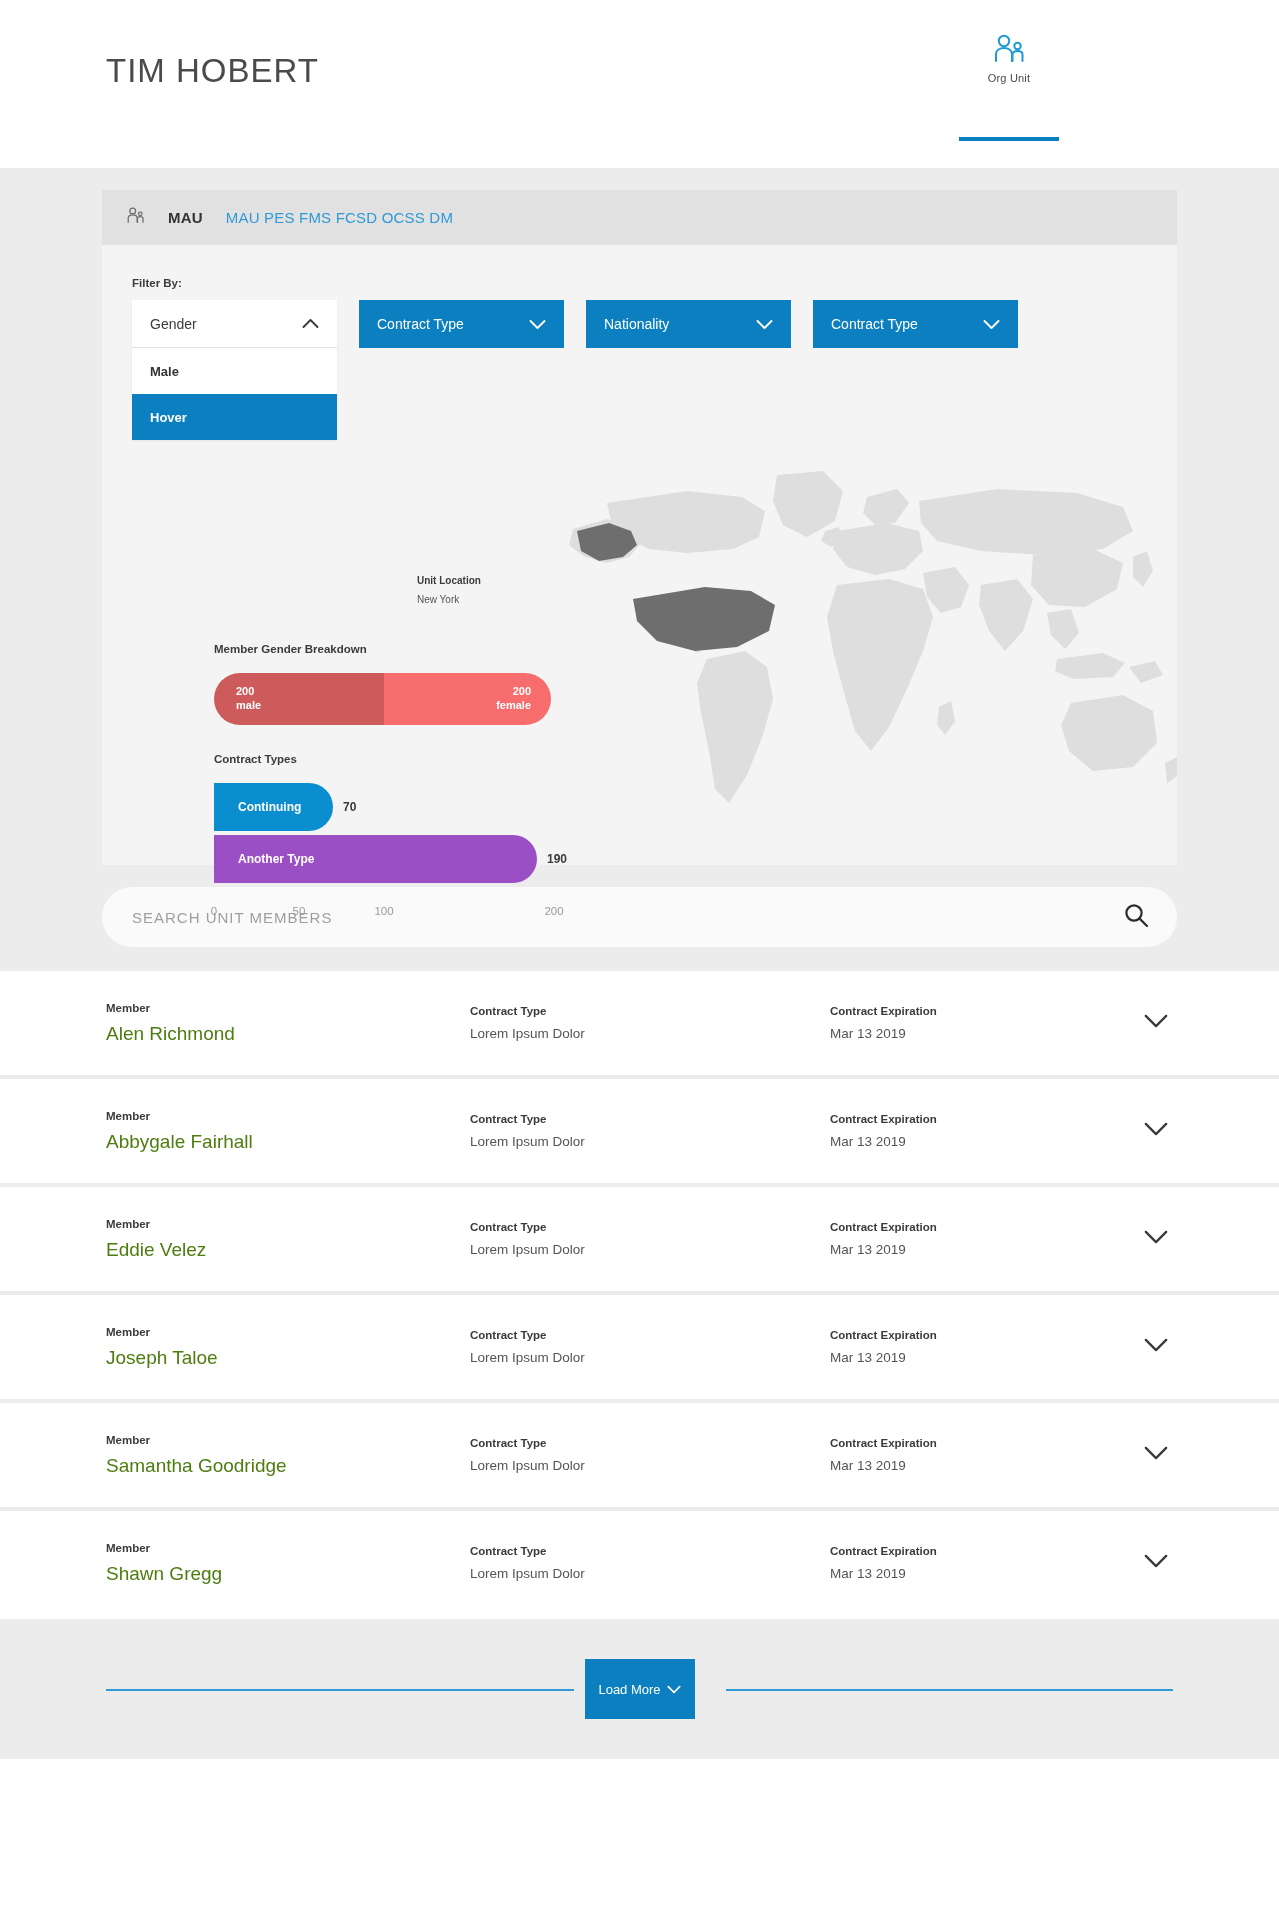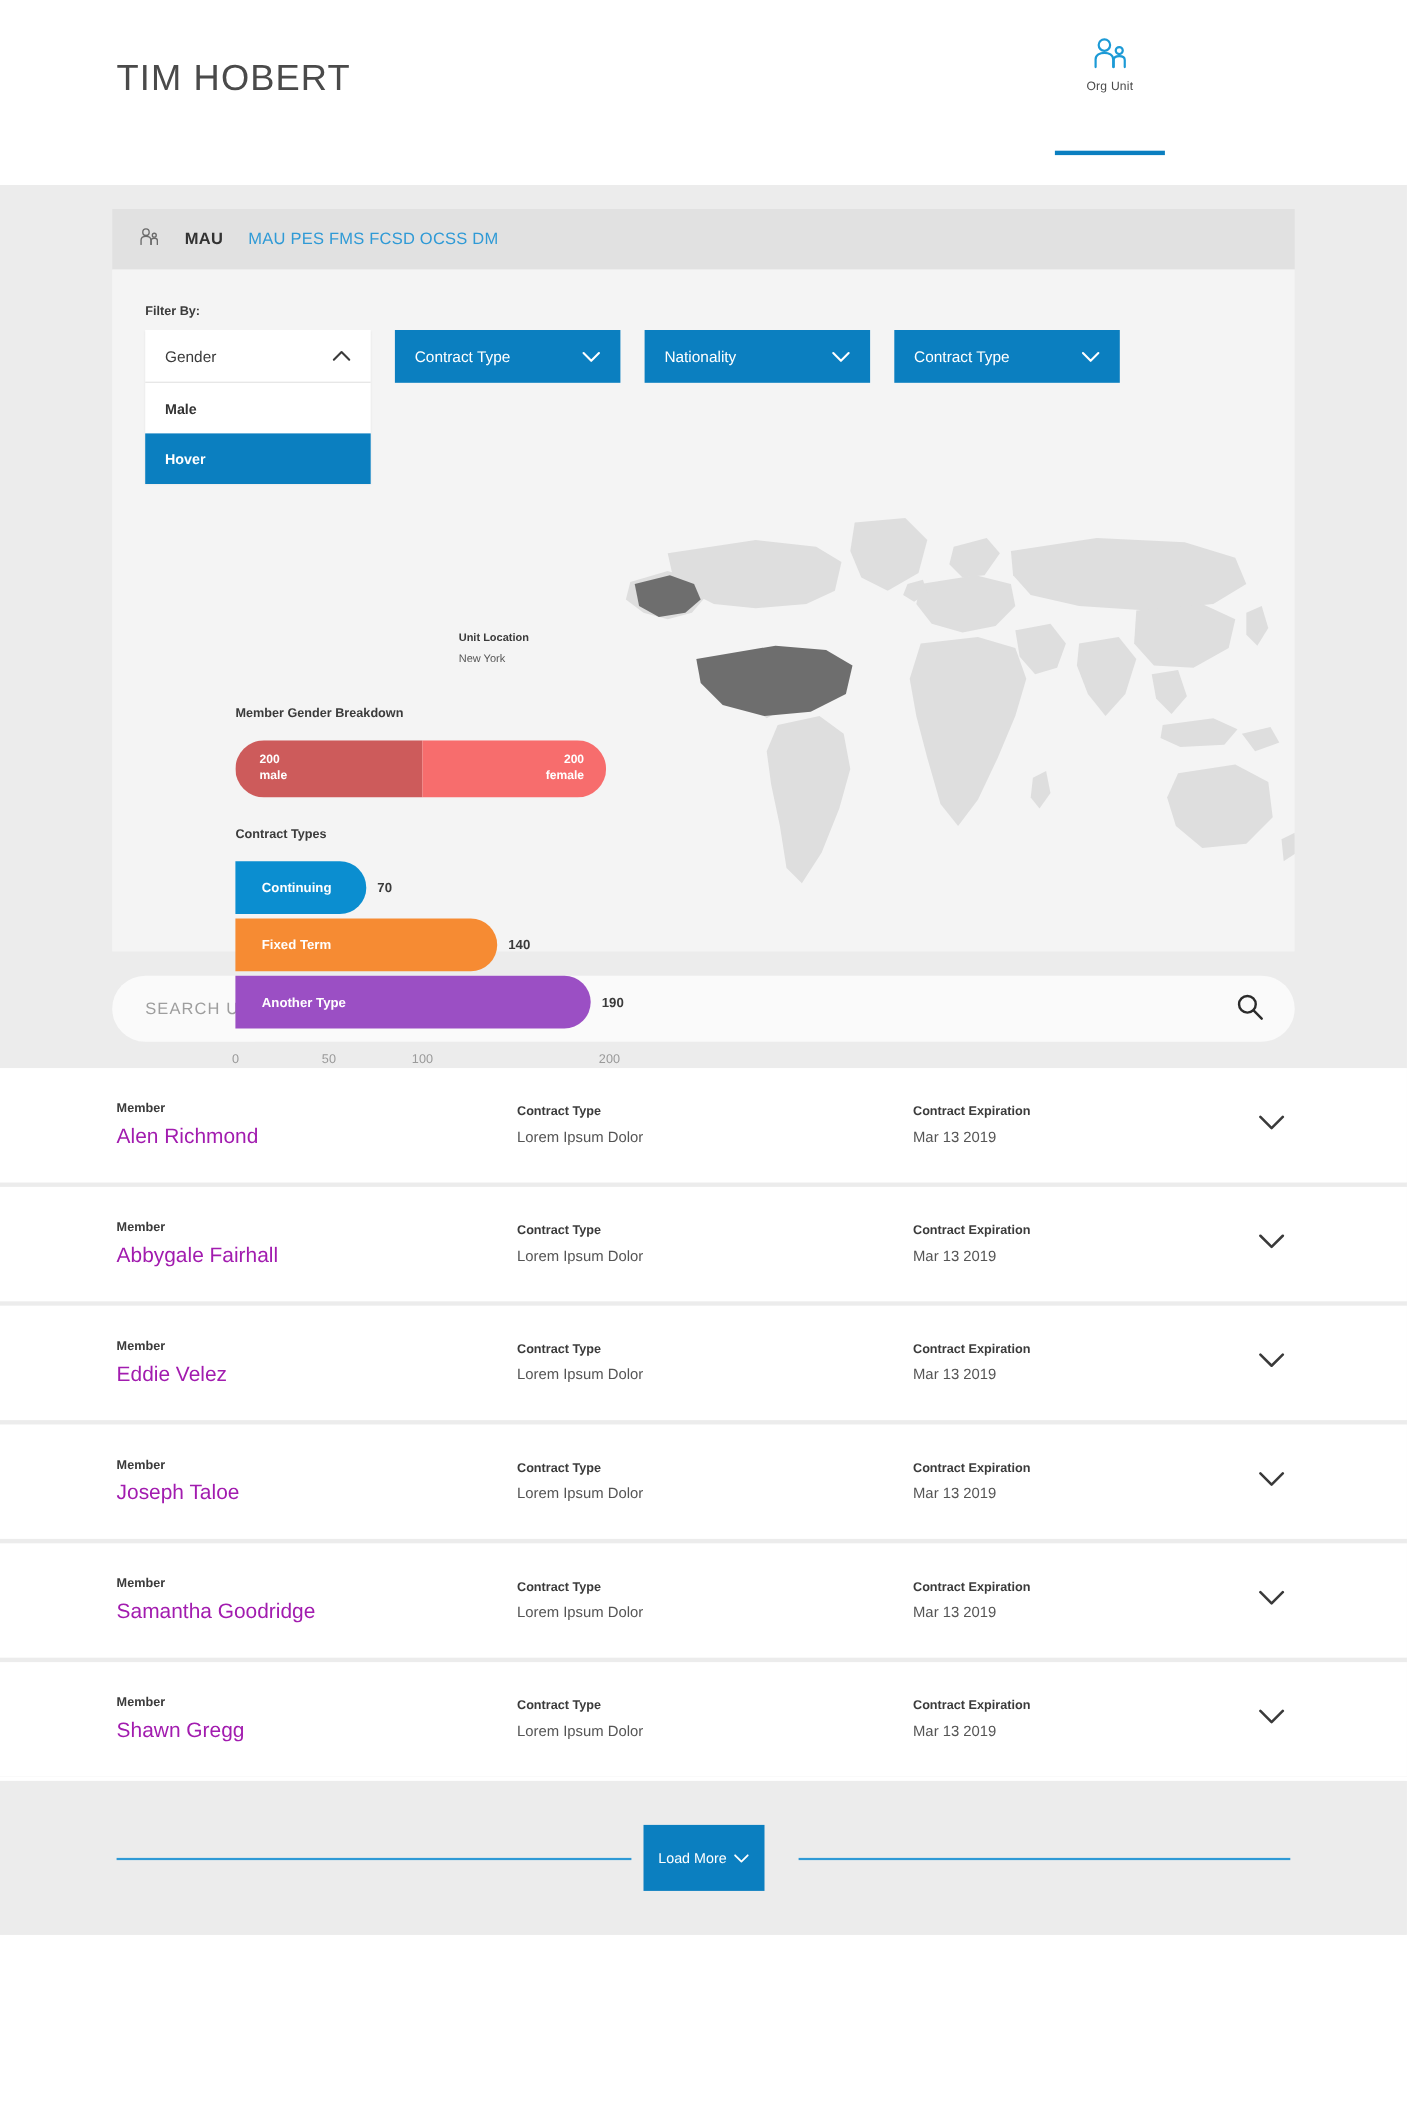--- a/index.html
+++ b/index.html
@@ -248,21 +248,21 @@
     display: flex;
     align-items: center;
     margin-bottom: 4px;
     position: relative;
     cursor: pointer;
   }
   .m-col { position: absolute; }
   .m-col .k { font-size: 11.5px; font-weight: 700; color: #3b3b3b; }
   .m-col .v { margin-top: 9px; color: #555; }
   .c-member { left: 106px; }
-  .c-member .v { font-size: 19px; color: #a21caf; font-weight: 400; }
+  .c-member .v { font-size: 19px; color: #4d7c0f; font-weight: 400; }
   .c-type { left: 470px; }
   .c-type .v { font-size: 13.5px; }
   .c-exp { left: 830px; }
   .c-exp .v { font-size: 13.5px; }
   .m-chev { position: absolute; right: 110px; top: 50%; transform: translateY(-50%); }
 
   
   .footer {
     background: #ececec;
     height: 140px;
@@ -453,24 +453,20 @@
       </div>
 
       <div class="ct-block">
         <div class="section-title">Contract Types</div>
         <div class="ct-bars" id="ct-bars">
             <div class="ct-row">
               <div class="ct-bar" style="width: 119px; background: rgb(11, 142, 208);">Continuing</div>
               <div class="ct-val">70</div>
             </div>
             <div class="ct-row">
-              <div class="ct-bar" style="width: 238px; background: rgb(246, 139, 51);">Fixed Term</div>
-              <div class="ct-val">140</div>
-            </div>
-            <div class="ct-row">
               <div class="ct-bar" style="width: 323px; background: rgb(155, 79, 196);">Another Type</div>
               <div class="ct-val">190</div>
             </div>
           </div>
         <div class="ct-axis" id="ct-axis">
             <span class="ct-tick" style="left: 0px;">0</span>
             <span class="ct-tick" style="left: 85px;">50</span>
             <span class="ct-tick" style="left: 170px;">100</span>
             <span class="ct-tick" style="left: 340px;">200</span>
           </div>

